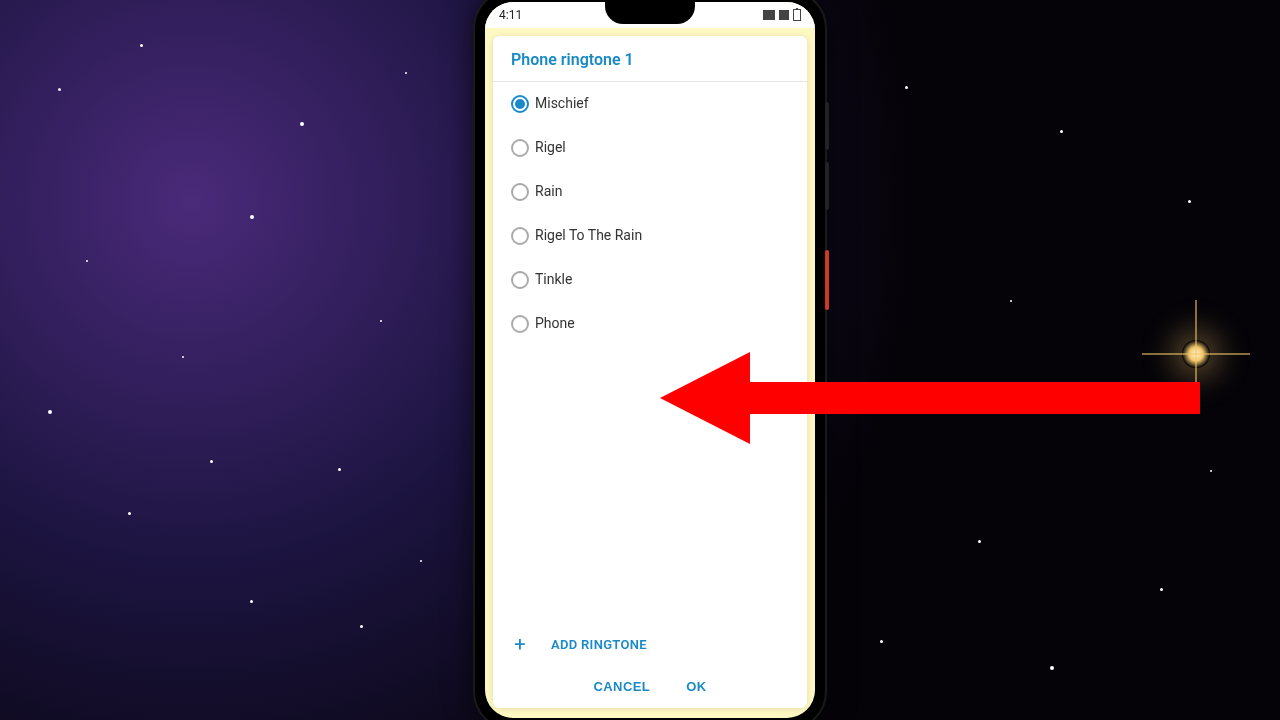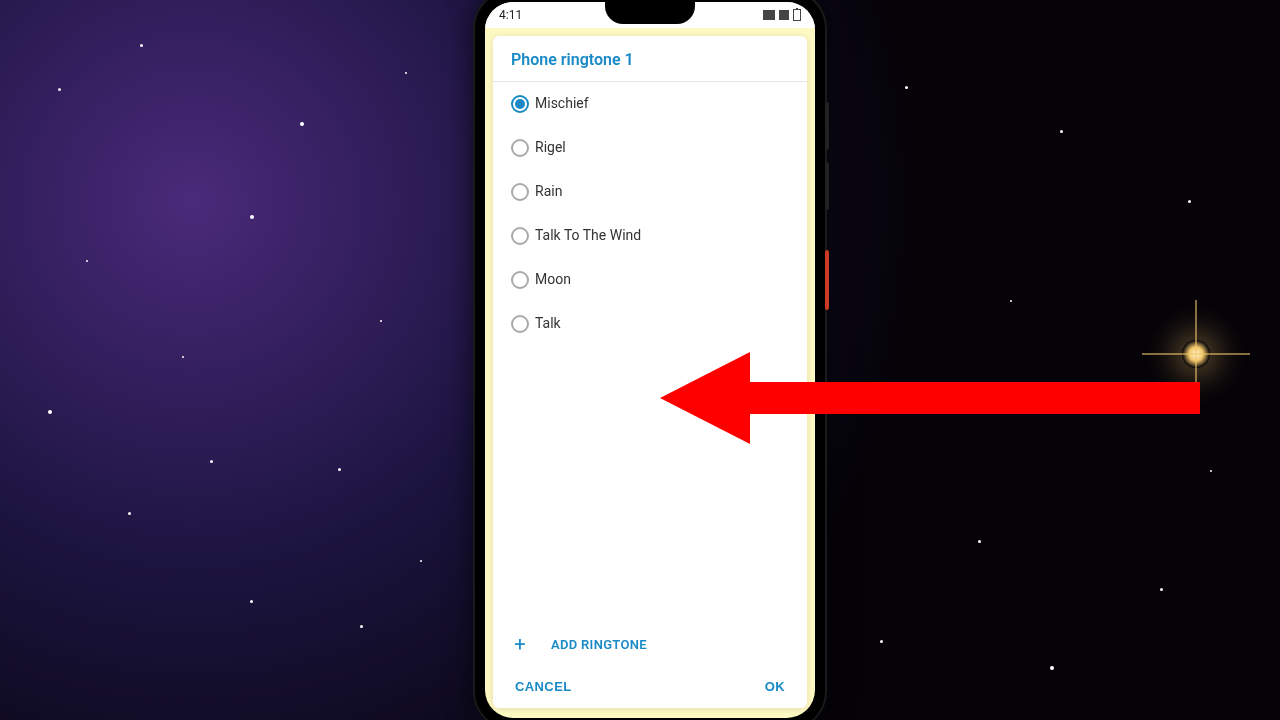--- a/index.html
+++ b/index.html
@@ -69,21 +69,21 @@
   .row { display: flex; align-items: flex-start; padding: 13px 18px; gap: 6px; cursor: pointer; }
   .radio {
     width: 18px; height: 18px; border: 2px solid #aaa; border-radius: 50%;
     display: flex; align-items: center; justify-content: center; flex-shrink: 0;
   }
   .radio.sel { border-color: #1a8ac7; }
   .radio.sel::after { content:""; width:10px; height:10px; background:#1a8ac7; border-radius:50%; }
   .row-label { font-size: 14px; color: #333; }
   .addrow { display:flex; align-items:center; gap: 22px; padding: 13px 18px 16px; cursor:pointer; color:#1a8ac7; font-weight:600; font-size:13px; letter-spacing:.3px; }
   .plus { width:18px; text-align:center; font-size:20px; line-height:18px; font-weight:400; }
-  .actions { display:flex; justify-content:space-between; gap:36px; padding: 10px 22px 14px; border-top: 0; }
+  .actions { display:flex; justify-content:center; gap:36px; padding: 10px 22px 14px; border-top: 0; }
   .actbtn { background:none; border:none; color:#1a8ac7; font-weight:600; font-size:13px; letter-spacing:.4px; cursor:pointer; }
 
   
   .arrow-wrap {
     position: absolute; left: 660px; top: 358px; width: 540px; height: 80px; z-index: 50;
     pointer-events: none;
   }
   .arrow-shaft {
     position:absolute; left: 80px; top: 24px; right: 0; height: 32px;
     background: #ff0000;
@@ -168,29 +168,29 @@
           <div class="row">
             <div class="radio"></div>
             <span class="row-label">Rigel</span>
           </div>
           <div class="row">
             <div class="radio"></div>
             <span class="row-label">Rain</span>
           </div>
           <div class="row">
             <div class="radio"></div>
-            <span class="row-label">Talk To The Wind</span>
-          </div>
-          <div class="row">
-            <div class="radio"></div>
-            <span class="row-label">Moon</span>
-          </div>
-          <div class="row">
-            <div class="radio"></div>
-            <span class="row-label">Talk</span>
+            <span class="row-label">Rigel To The Rain</span>
+          </div>
+          <div class="row">
+            <div class="radio"></div>
+            <span class="row-label">Tinkle</span>
+          </div>
+          <div class="row">
+            <div class="radio"></div>
+            <span class="row-label">Phone</span>
           </div>
         </div>
 
       <div class="addrow">
         <span class="plus">+</span>
         <span>ADD RINGTONE</span>
       </div>
 
       <div class="actions">
         <button class="actbtn">CANCEL</button>

